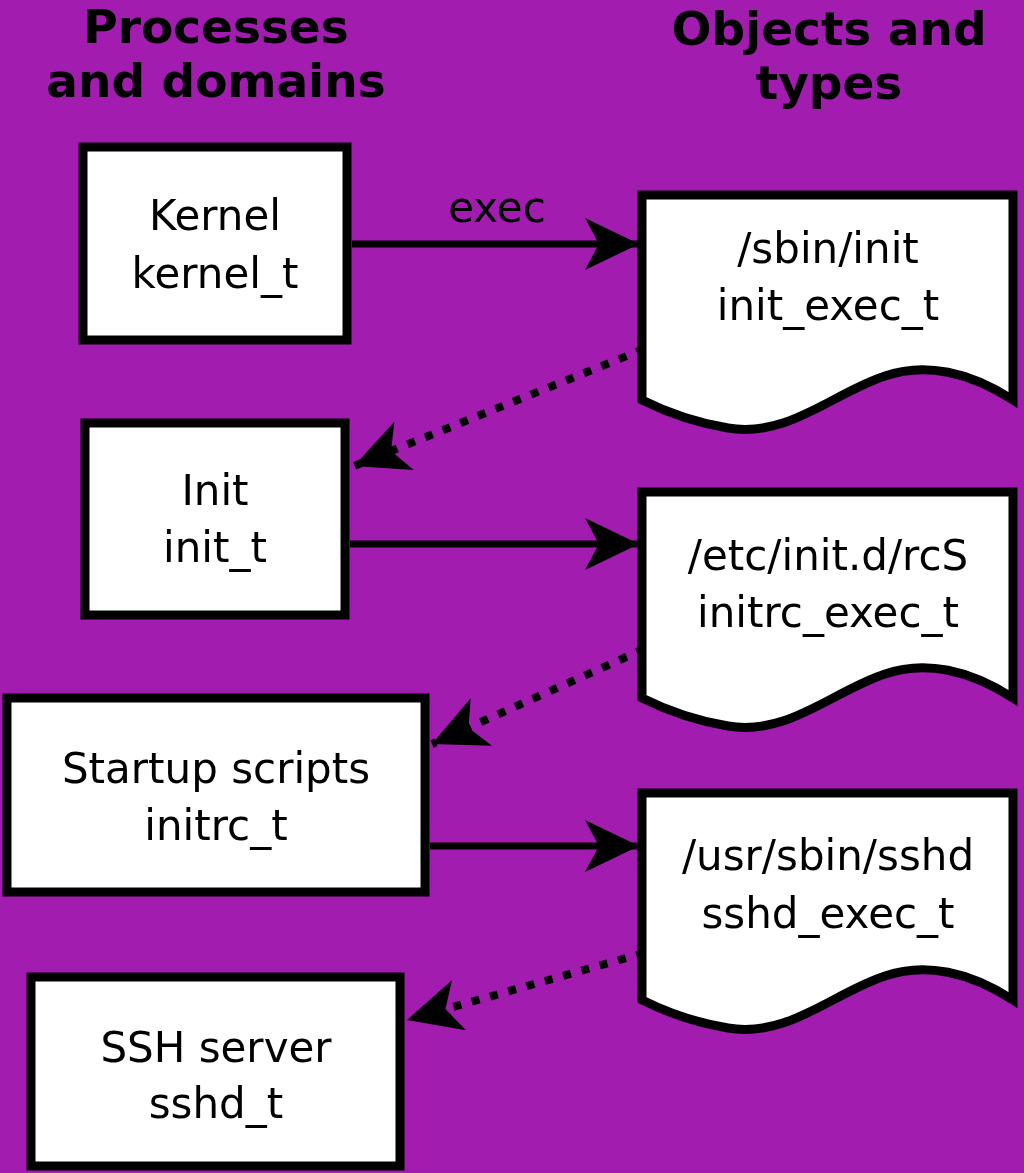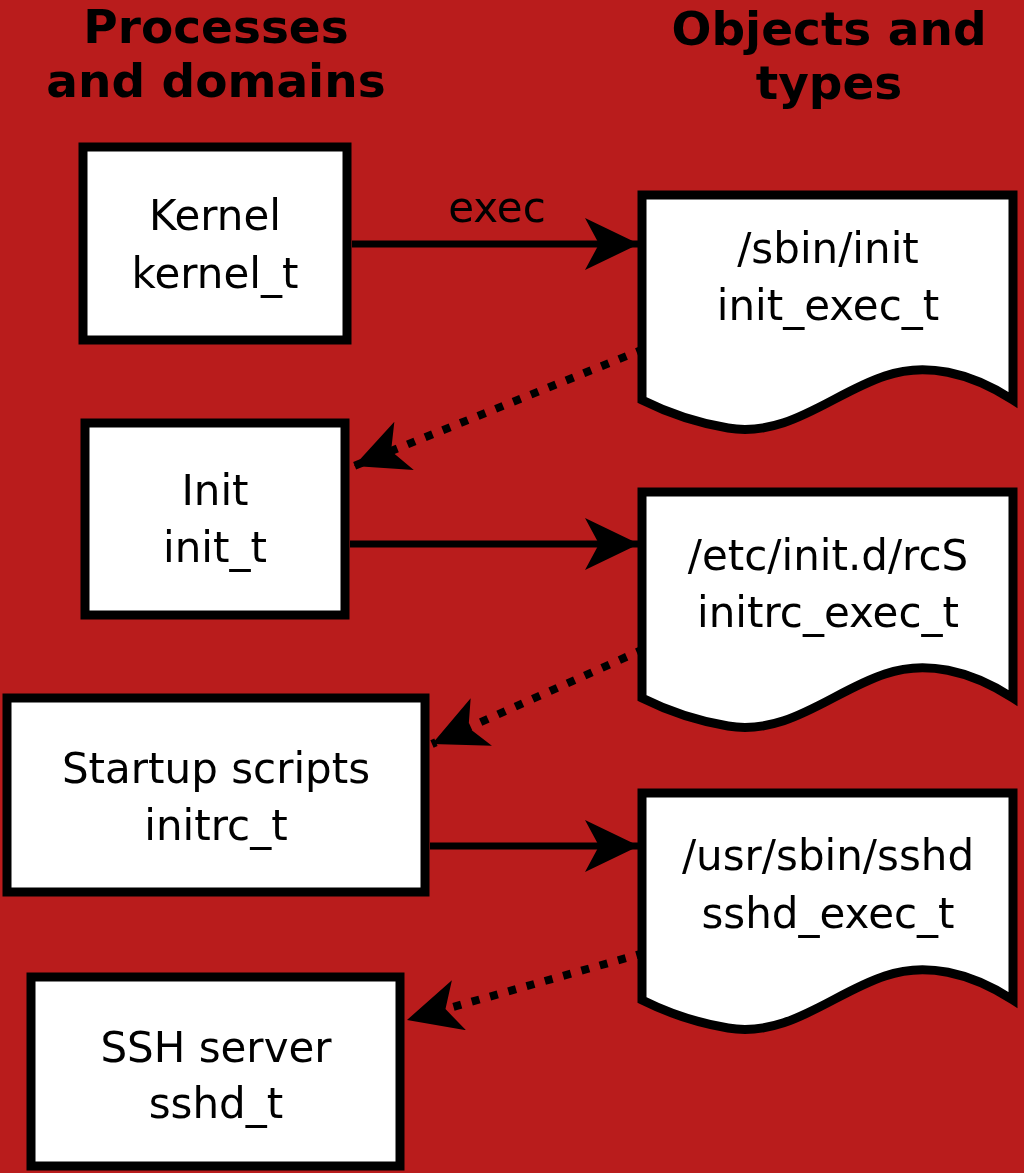--- a/index.html
+++ b/index.html
@@ -3,21 +3,21 @@
 <meta charset="utf-8">
 <style>
   html, body {
     margin: 0;
     padding: 0;
     background: #ffffff;
   }
   .diagram-wrap {
     width: 1024px;
     height: 1173px;
-    background: #b91c1c;
+    background: #a21caf;
   }
   svg {
     display: block;
   }
   text {
     font-family: "DejaVu Sans", "Liberation Sans", sans-serif;
     fill: #000000;
   }
   .hdr {
     font-size: 47px;

